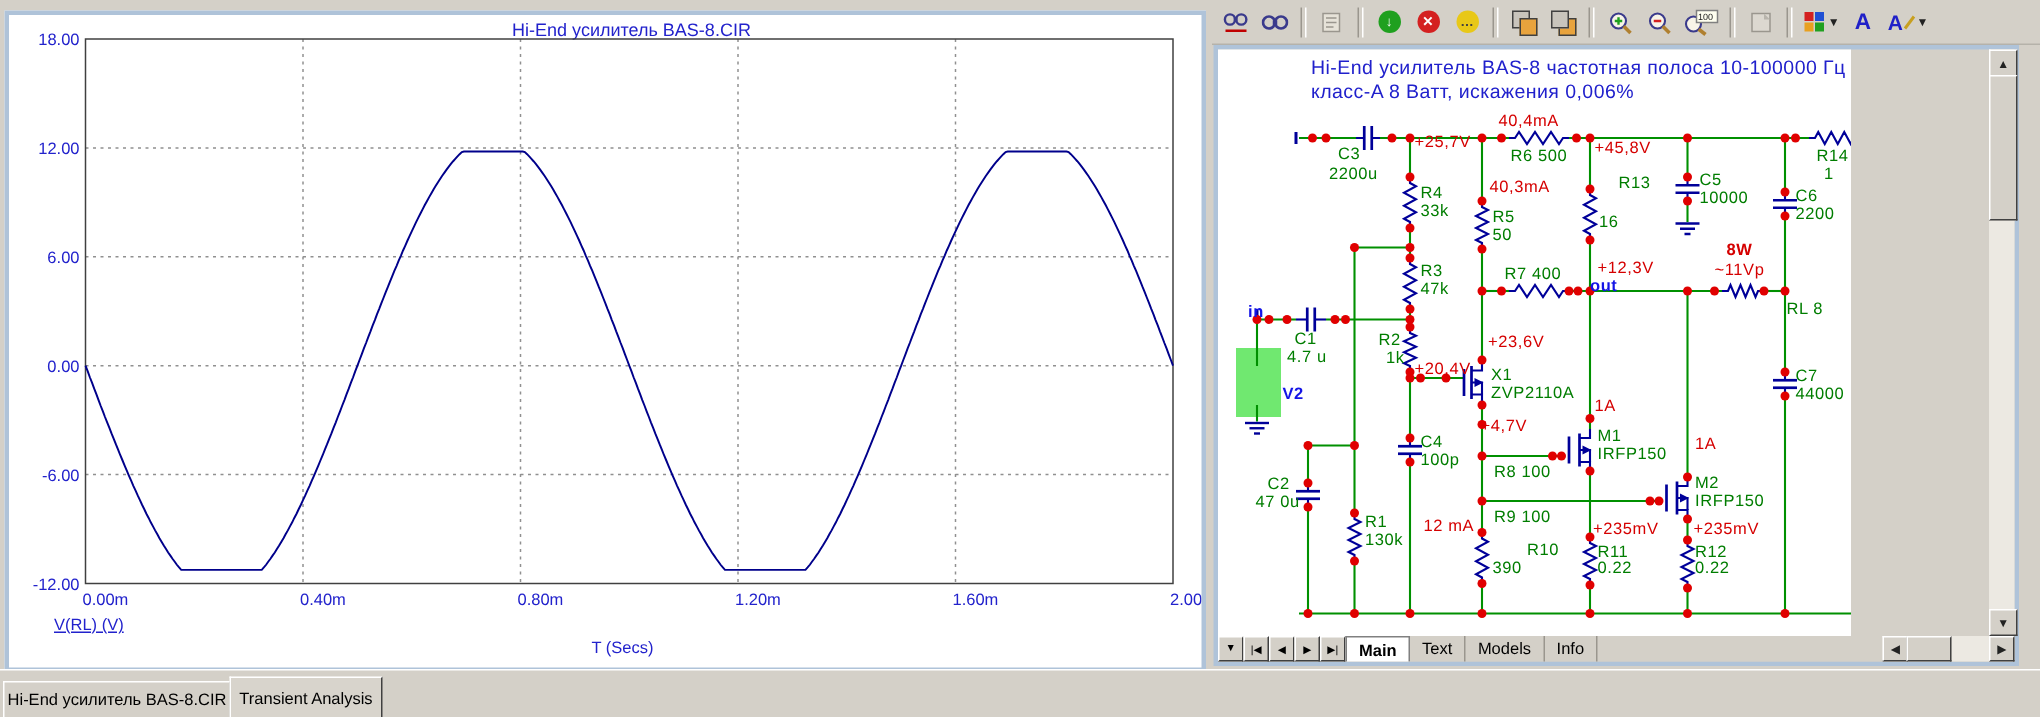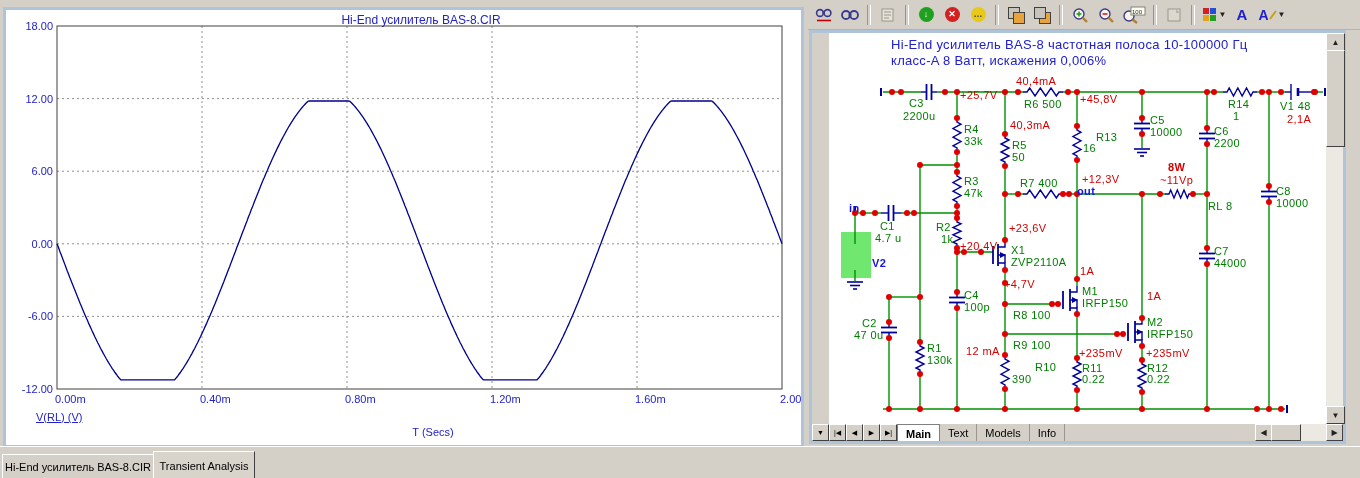--- a/index.html
+++ b/index.html
@@ -4,21 +4,21 @@
 <style>
   html,body{margin:0;padding:0;}
   body{width:1360px;height:478px;position:relative;background:#d4d0c8;
        font-family:"Liberation Sans",sans-serif;overflow:hidden;}
   .abs{position:absolute;}
   
   #plot-window{left:3px;top:7px;width:795px;height:435px;border:3px solid #afc3d9;
                background:#fff;}
   #plot-title{left:160px;top:3px;width:510px;text-align:center;color:#2222cc;font-size:12px;}
   #plot-legend{left:30px;top:401px;color:#2222cc;font-size:11px;text-decoration:underline;}
-  #plot-xlabel{left:302px;top:416px;width:250px;text-align:center;color:#2222cc;font-size:11px;}
+  #plot-xlabel{left:284px;top:416px;width:250px;text-align:center;color:#2222cc;font-size:11px;}
   #plot-svg{left:0;top:0;}
   .ticktext{fill:#2222cc;font-size:11px;font-family:"Liberation Sans",sans-serif;}
   
   #doc-tabbar{left:0;top:446px;width:1360px;height:32px;background:#d4d0c8;
               border-top:1px solid #fff;}
   .doc-tab{position:absolute;font-size:11px;color:#000;display:flex;align-items:center;
            justify-content:center;background:#d4d0c8;}
   #doc-tab-0{left:2px;top:7px;width:150px;height:24px;
              border:1px solid #808080;border-top-color:#fff;border-left-color:#fff;}
   #doc-tab-1{left:153px;top:4px;width:100px;height:27px;background:#d8d4cc;
@@ -34,21 +34,21 @@
   .ball{width:15px;height:15px;border-radius:50%;display:flex;align-items:center;
         justify-content:center;color:#fff;font-size:9px;font-weight:bold;line-height:1;}
   .sq2{position:relative;width:16px;height:16px;}
   .sq2 i{position:absolute;width:10px;height:10px;border:1px solid #404040;background:#e8a33d;}
   .sq2 i.b{left:0;top:0;background:#c8c4bc;}
   .sq2 i.f{left:5px;top:5px;}
   .drop{font-size:8px;color:#222;margin-left:1px;flex:0 0 auto;}
   
   #schem-frame{left:809px;top:30px;width:531px;height:408px;border:3px solid #afc3d9;
                background:#d4d0c8;}
-  #schem-canvas{left:0px;top:0px;width:514px;height:391px;background:#fff;overflow:hidden;margin-left:17px;}
+  #schem-canvas{left:0px;top:0px;width:422px;height:391px;background:#fff;overflow:hidden;}
   #schem-svg{position:absolute;left:0;top:0;}
   .slabel{position:absolute;font-size:11px;letter-spacing:0.4px;white-space:pre;line-height:12px;}
   .lgreen{color:#007d00;}
   .lred{color:#d50000;}
   .lblue{color:#1414e6;font-weight:bold;}
   .lbold{font-weight:bold;}
   #schem-title{position:absolute;left:62px;top:4px;color:#2020cc;font-size:13px;line-height:16px;
                white-space:pre;letter-spacing:0.3px;}
   
   .sb{background:#ece9e2;position:absolute;}
@@ -431,21 +431,21 @@
         <span class="slabel lgreen" style="left: 135px; top: 102px;">33k</span>
         <span class="slabel lgreen" style="left: 135px; top: 142px;">R3</span>
         <span class="slabel lgreen" style="left: 135px; top: 154px;">47k</span>
         <span class="slabel lgreen" style="left: 107px; top: 188px;">R2</span>
         <span class="slabel lgreen" style="left: 112px; top: 200px;">1k</span>
         <span class="slabel lgreen" style="left: 51px; top: 187px;">C1</span>
         <span class="slabel lgreen" style="left: 46px; top: 199px;">4.7 u</span>
         <span class="slabel lgreen" style="left: 195px; top: 65px;">R6 500</span>
         <span class="slabel lgreen" style="left: 183px; top: 106px;">R5</span>
         <span class="slabel lgreen" style="left: 183px; top: 118px;">50</span>
-        <span class="slabel lgreen" style="left: 254px; top: 98px; padding-left: 13px;">R13</span>
+        <span class="slabel lgreen" style="left: 254px; top: 83px; padding-left: 13px;">R13</span>
         <span class="slabel lgreen" style="left: 254px; top: 109px;">16</span>
         <span class="slabel lgreen" style="left: 191px; top: 144px;">R7 400</span>
         <span class="slabel lgreen" style="left: 321px; top: 81px;">C5</span>
         <span class="slabel lgreen" style="left: 321px; top: 93px;">10000</span>
         <span class="slabel lgreen" style="left: 385px; top: 92px;">C6</span>
         <span class="slabel lgreen" style="left: 385px; top: 104px;">2200</span>
         <span class="slabel lgreen" style="left: 399px; top: 65px;">R14</span>
         <span class="slabel lgreen" style="left: 404px; top: 77px;">1</span>
         <span class="slabel lgreen" style="left: 451px; top: 67px;">V1 48</span>
         <span class="slabel lgreen" style="left: 335px; top: 167px; padding-left: 44px;">RL 8</span>

